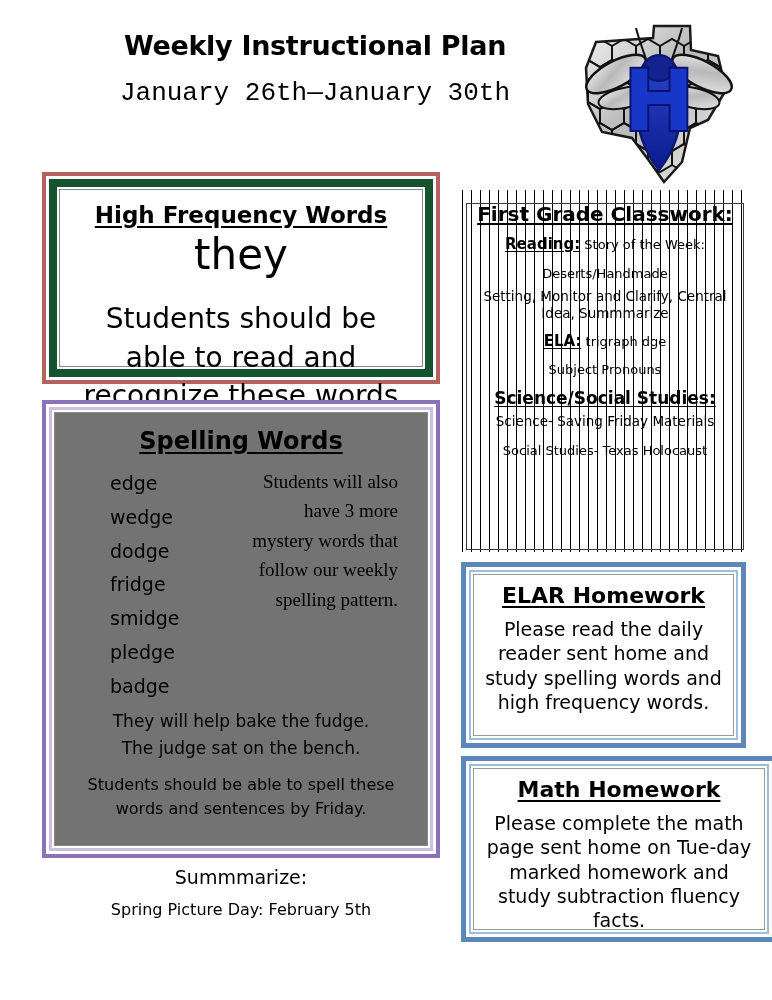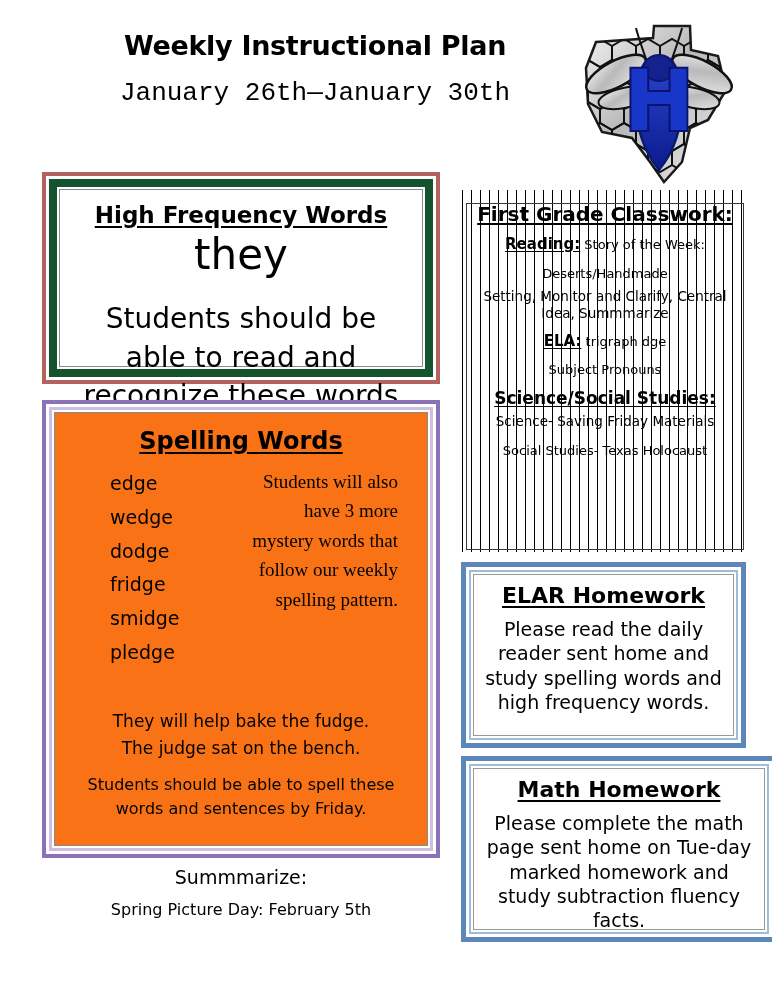--- a/index.html
+++ b/index.html
@@ -88,21 +88,21 @@
     left: 42px; top: 400px;
     width: 398px; height: 458px;
     border: 4px solid #8b72b8;
     padding: 3px;
   }
   #box-spelling > .inner { border: 3px solid #cdbfe2; padding: 2px; }
   #box-spelling > .inner > .inner2 {
     width: 100%; height: 100%;
     box-sizing: border-box;
     border: 1px solid #8a8a8a;
-    background: #f97316;
+    background: #737373;
     position: relative;
     padding-left: 42px;
   }
 
   
   .bluebox {
     border: 5px solid #5b88b8;
     padding: 3px;
     background: #ffffff;
   }
@@ -316,20 +316,21 @@
       <div id="sp-title" class="heading-ul">Spelling Words</div>
 
       <div id="sp-cols">
         <div id="sp-list">
           <div>edge</div>
           <div>wedge</div>
           <div>dodge</div>
           <div>fridge</div>
           <div>smidge</div>
           <div>pledge</div>
+          <div>badge</div>
         </div>
         <div id="sp-note">Students will also have 3 more mystery words that follow our weekly spelling pattern.</div>
       </div>
 
       <div id="sp-sent" class="body-comic">
         <div>They will help bake the fudge.</div>
         <div>The judge sat on the bench.</div>
       </div>
 
       <div id="sp-foot" class="body-comic">Students should be able to spell these words and sentences by Friday.</div>

